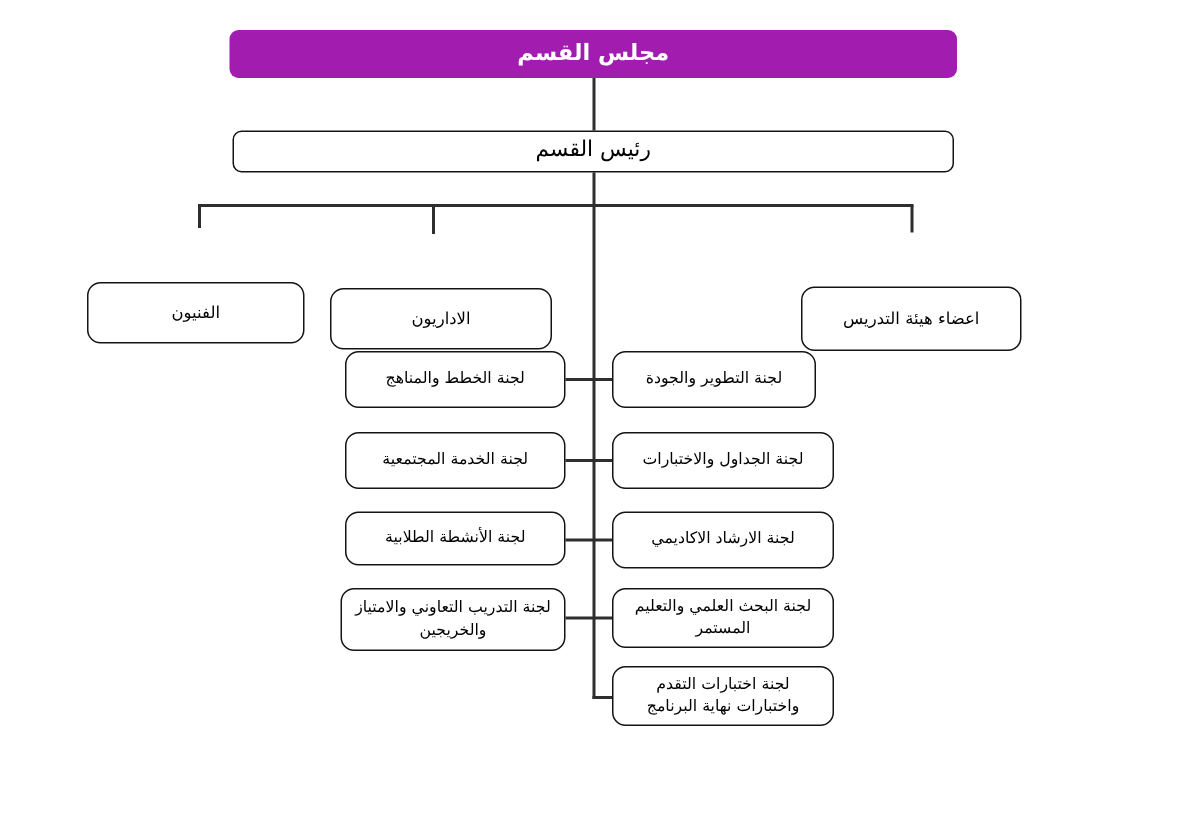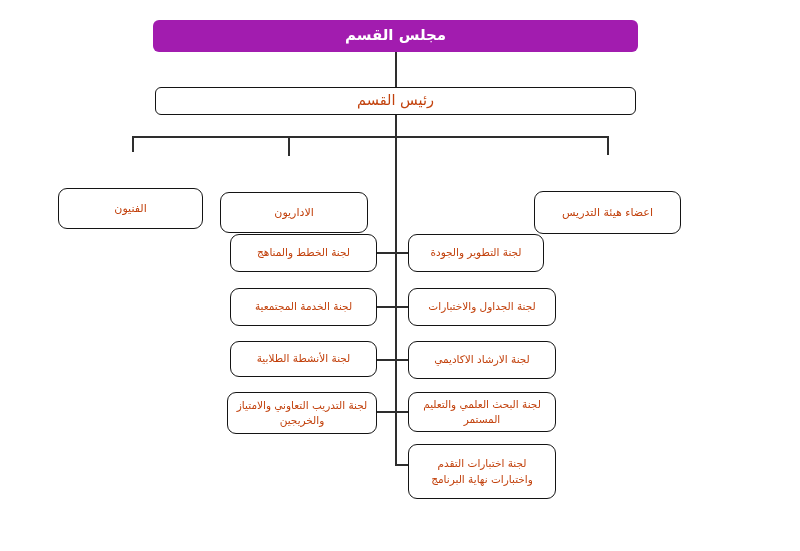--- a/index.html
+++ b/index.html
@@ -17,21 +17,21 @@
   .node {
     position: absolute;
     background: #ffffff;
     border: 1.7px solid #141414;
     border-radius: 9px;
     display: flex;
     align-items: center;
     justify-content: center;
     text-align: center;
     direction: rtl;
-    color: #c2410c;
+    color: #000000;
     font-size: 10.5px;
     line-height: 1.45;
     padding: 2px 8px;
     z-index: 2;
   }
   .node.root {
     border: none;
     color: #ffffff;
     font-size: 15px;
     font-weight: 600;
@@ -57,21 +57,21 @@
   #g2    { left: 220px; top: 156px; width: 148px; height: 41px; }
   #g3    { left: 534px; top: 155px; width: 147px; height: 43px; }
   #l1    { left: 230px; top: 234px; width: 147px; height: 38px; }
   #l2    { left: 230px; top: 288px; width: 147px; height: 38px; }
   #l3    { left: 230px; top: 341px; width: 147px; height: 36px; }
   #l4    { left: 227px; top: 392px; width: 150px; height: 42px; }
   #r1    { left: 408px; top: 234px; width: 136px; height: 38px; }
   #r2    { left: 408px; top: 288px; width: 148px; height: 38px; }
   #r3    { left: 408px; top: 341px; width: 148px; height: 38px; }
   #r4    { left: 408px; top: 392px; width: 148px; height: 40px; }
-  #r5    { left: 408px; top: 444px; width: 148px; height: 55px; }
+  #r5    { left: 408px; top: 444px; width: 148px; height: 40px; }
   
   #ln-root-head   { left: 395px; top: 52px;  width: 2px;   height: 35px; }
   #ln-trunk       { left: 395px; top: 115px; width: 2px;   height: 351px; }
   #ln-level2-h    { left: 132px; top: 136px; width: 477px; height: 2px; }
   #ln-drop-g1     { left: 132px; top: 137px; width: 2px;   height: 15px; }
   #ln-drop-g2     { left: 288px; top: 137px; width: 2px;   height: 19px; }
   #ln-drop-g3     { left: 607px; top: 137px; width: 2px;   height: 18px; }
   #ln-stub-row1   { left: 377px; top: 252px; width: 31px;  height: 2px; }
   #ln-stub-row2   { left: 377px; top: 306px; width: 31px;  height: 2px; }
   #ln-stub-row3   { left: 377px; top: 359px; width: 31px;  height: 2px; }

